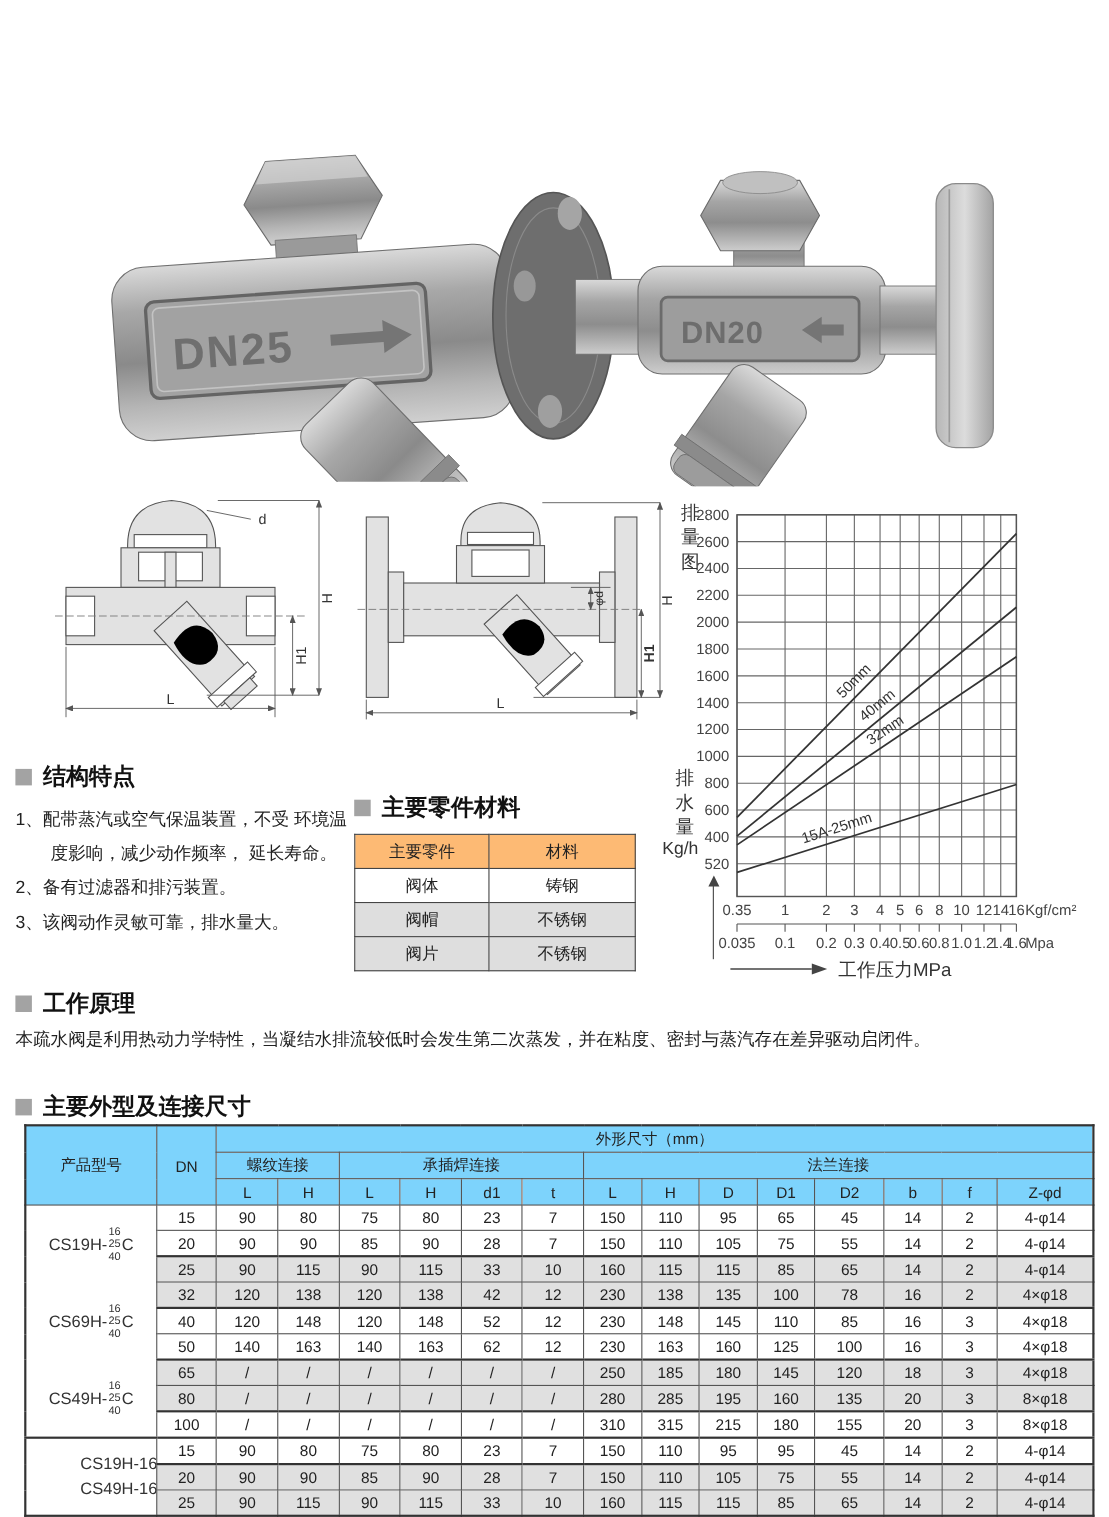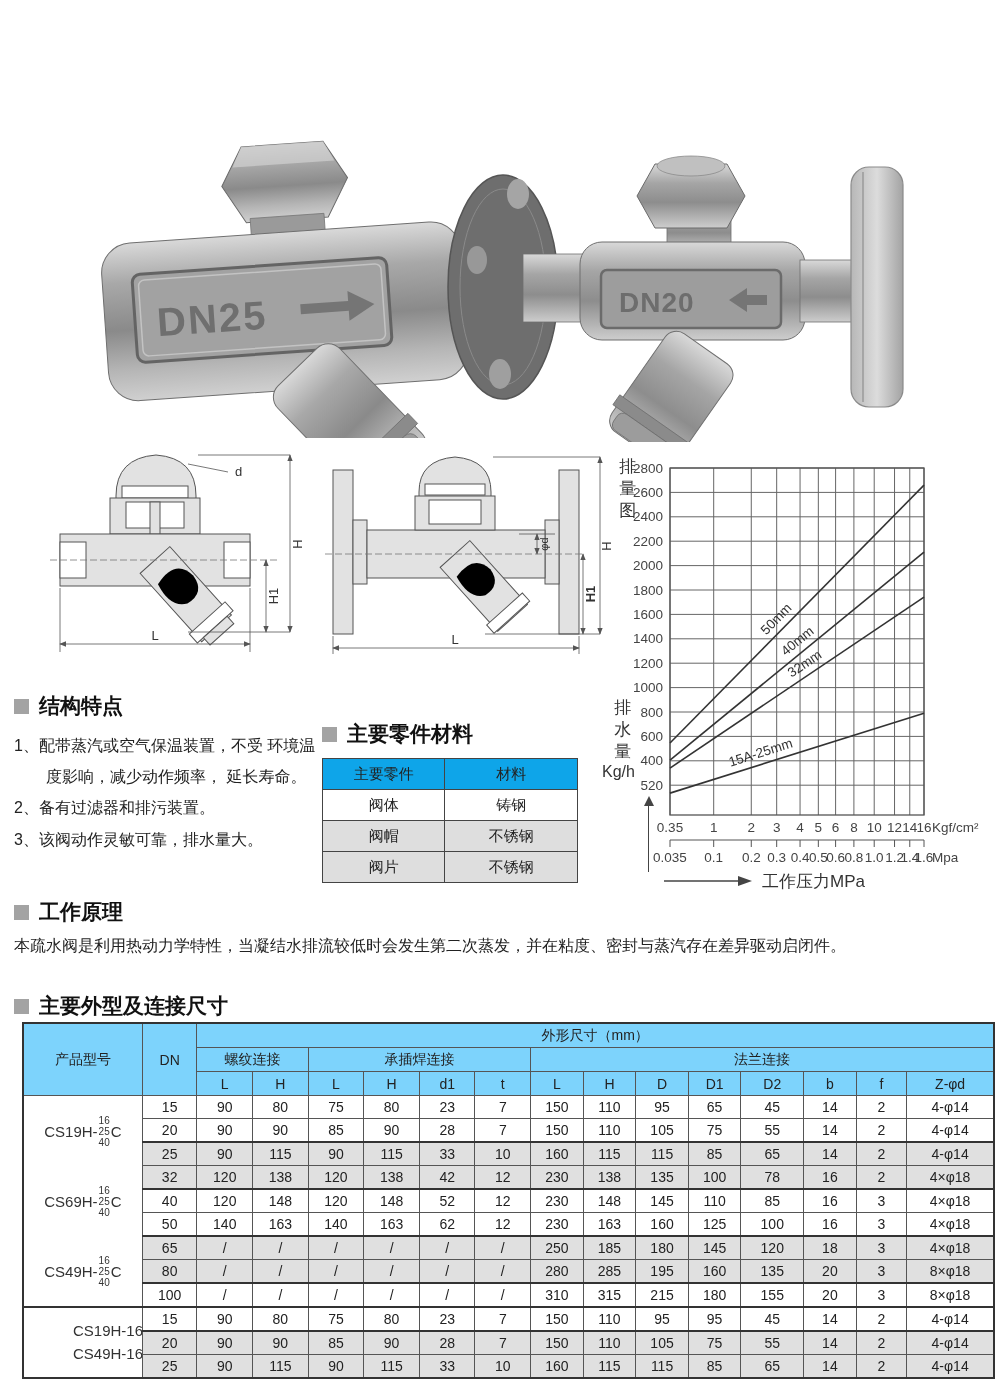--- a/index.html
+++ b/index.html
@@ -12,21 +12,21 @@
   .sec-head{display:flex;align-items:center;gap:10px;font-size:21px;font-weight:bold;color:#111;}
   .sq{width:15px;height:15px;background:#a3a3a3;flex:0 0 auto;}
   
   .features{left:14px;top:692px;width:306px;}
   .features ol{margin:10px 0 0 0;padding:0;list-style:none;font-size:16px;line-height:1.95;color:#222;}
   .features li{padding-left:2em;text-indent:-2em;}
   
   .materials{left:322px;top:720px;width:262px;}
   table.mat{border-collapse:collapse;width:256px;margin-top:10px;table-layout:fixed;}
   table.mat th,table.mat td{border:1.5px solid #444;text-align:center;font-size:15px;height:28px;font-weight:normal;}
-  table.mat th{background:#0ea5e9;}
+  table.mat th{background:#fdba74;}
   table.mat tr.mgray td{background:#dedede;}
   
   .principle-head{left:14px;top:898px;}
   .principle-text{left:14px;top:934px;width:985px;font-size:16px;line-height:1.5;color:#222;}
   
   .dims-head{left:14px;top:992px;}
   table.dims{border-collapse:collapse;table-layout:fixed;width:973px;}
   table.dims th,table.dims td{border:1px solid #555;text-align:center;font-size:14px;font-weight:normal;
        height:22px;padding:0 1px;overflow:hidden;white-space:nowrap;}
   table.dims th{background:#7dd3fc;height:23px;}

